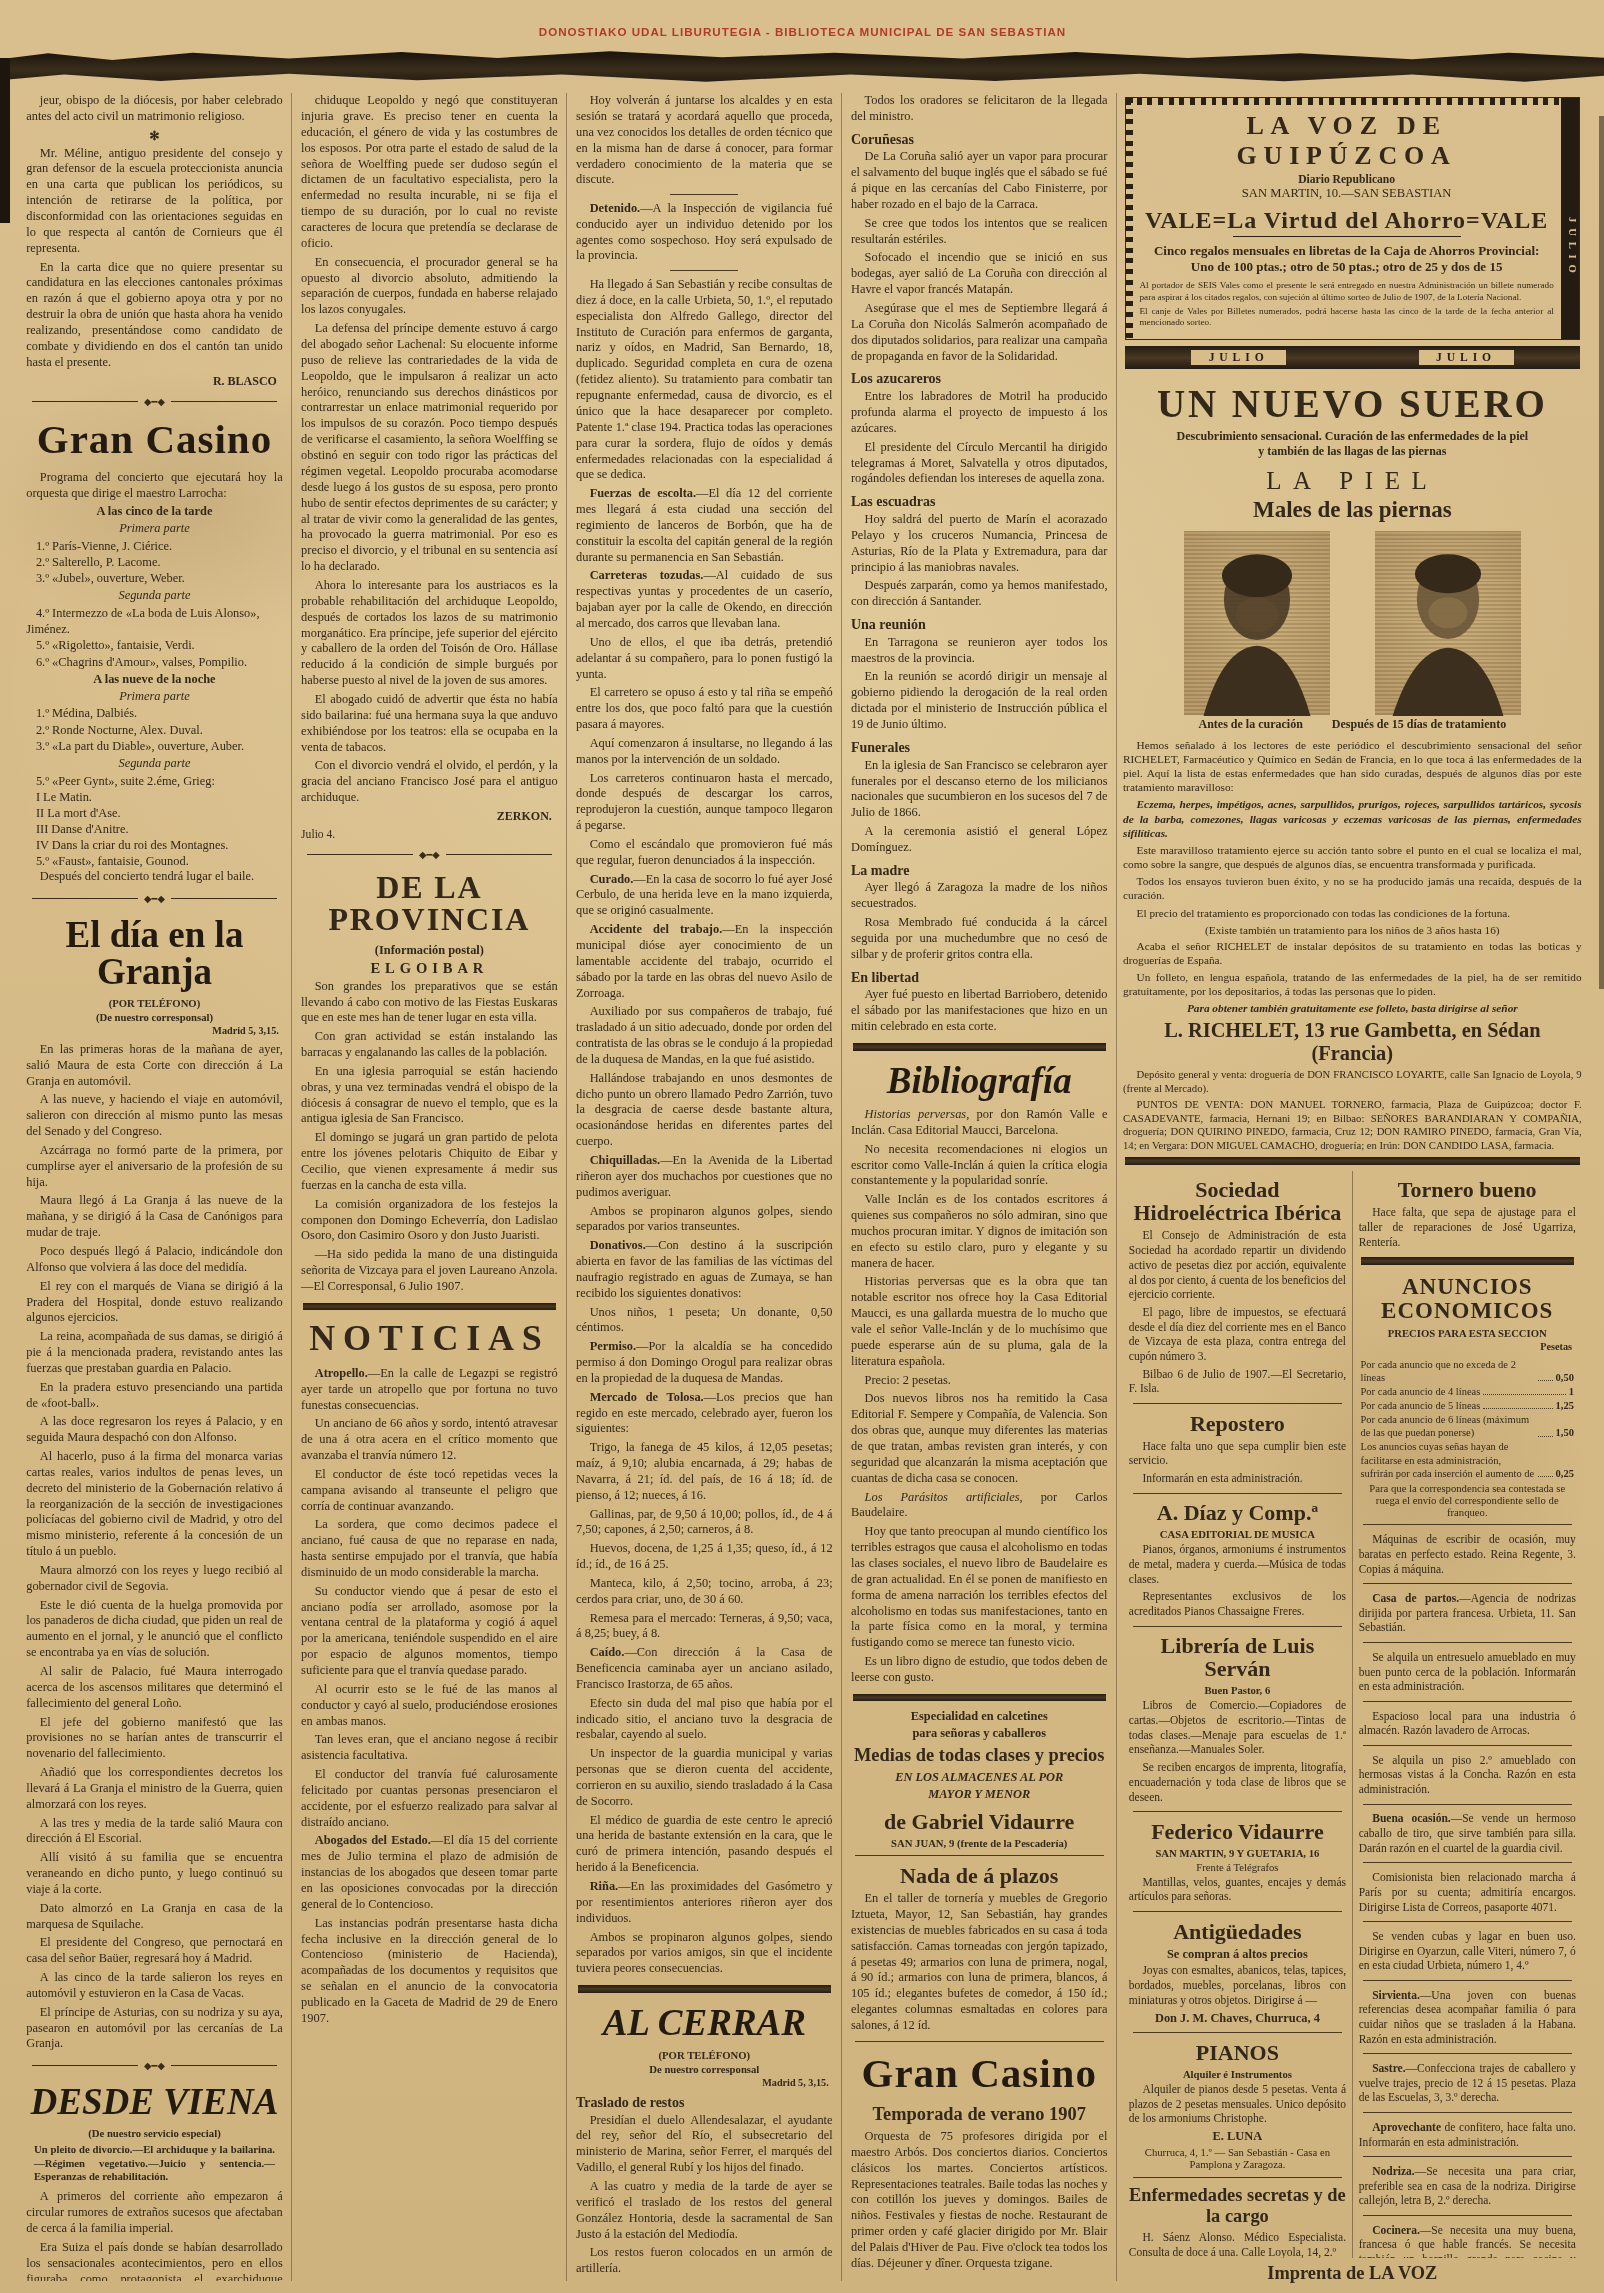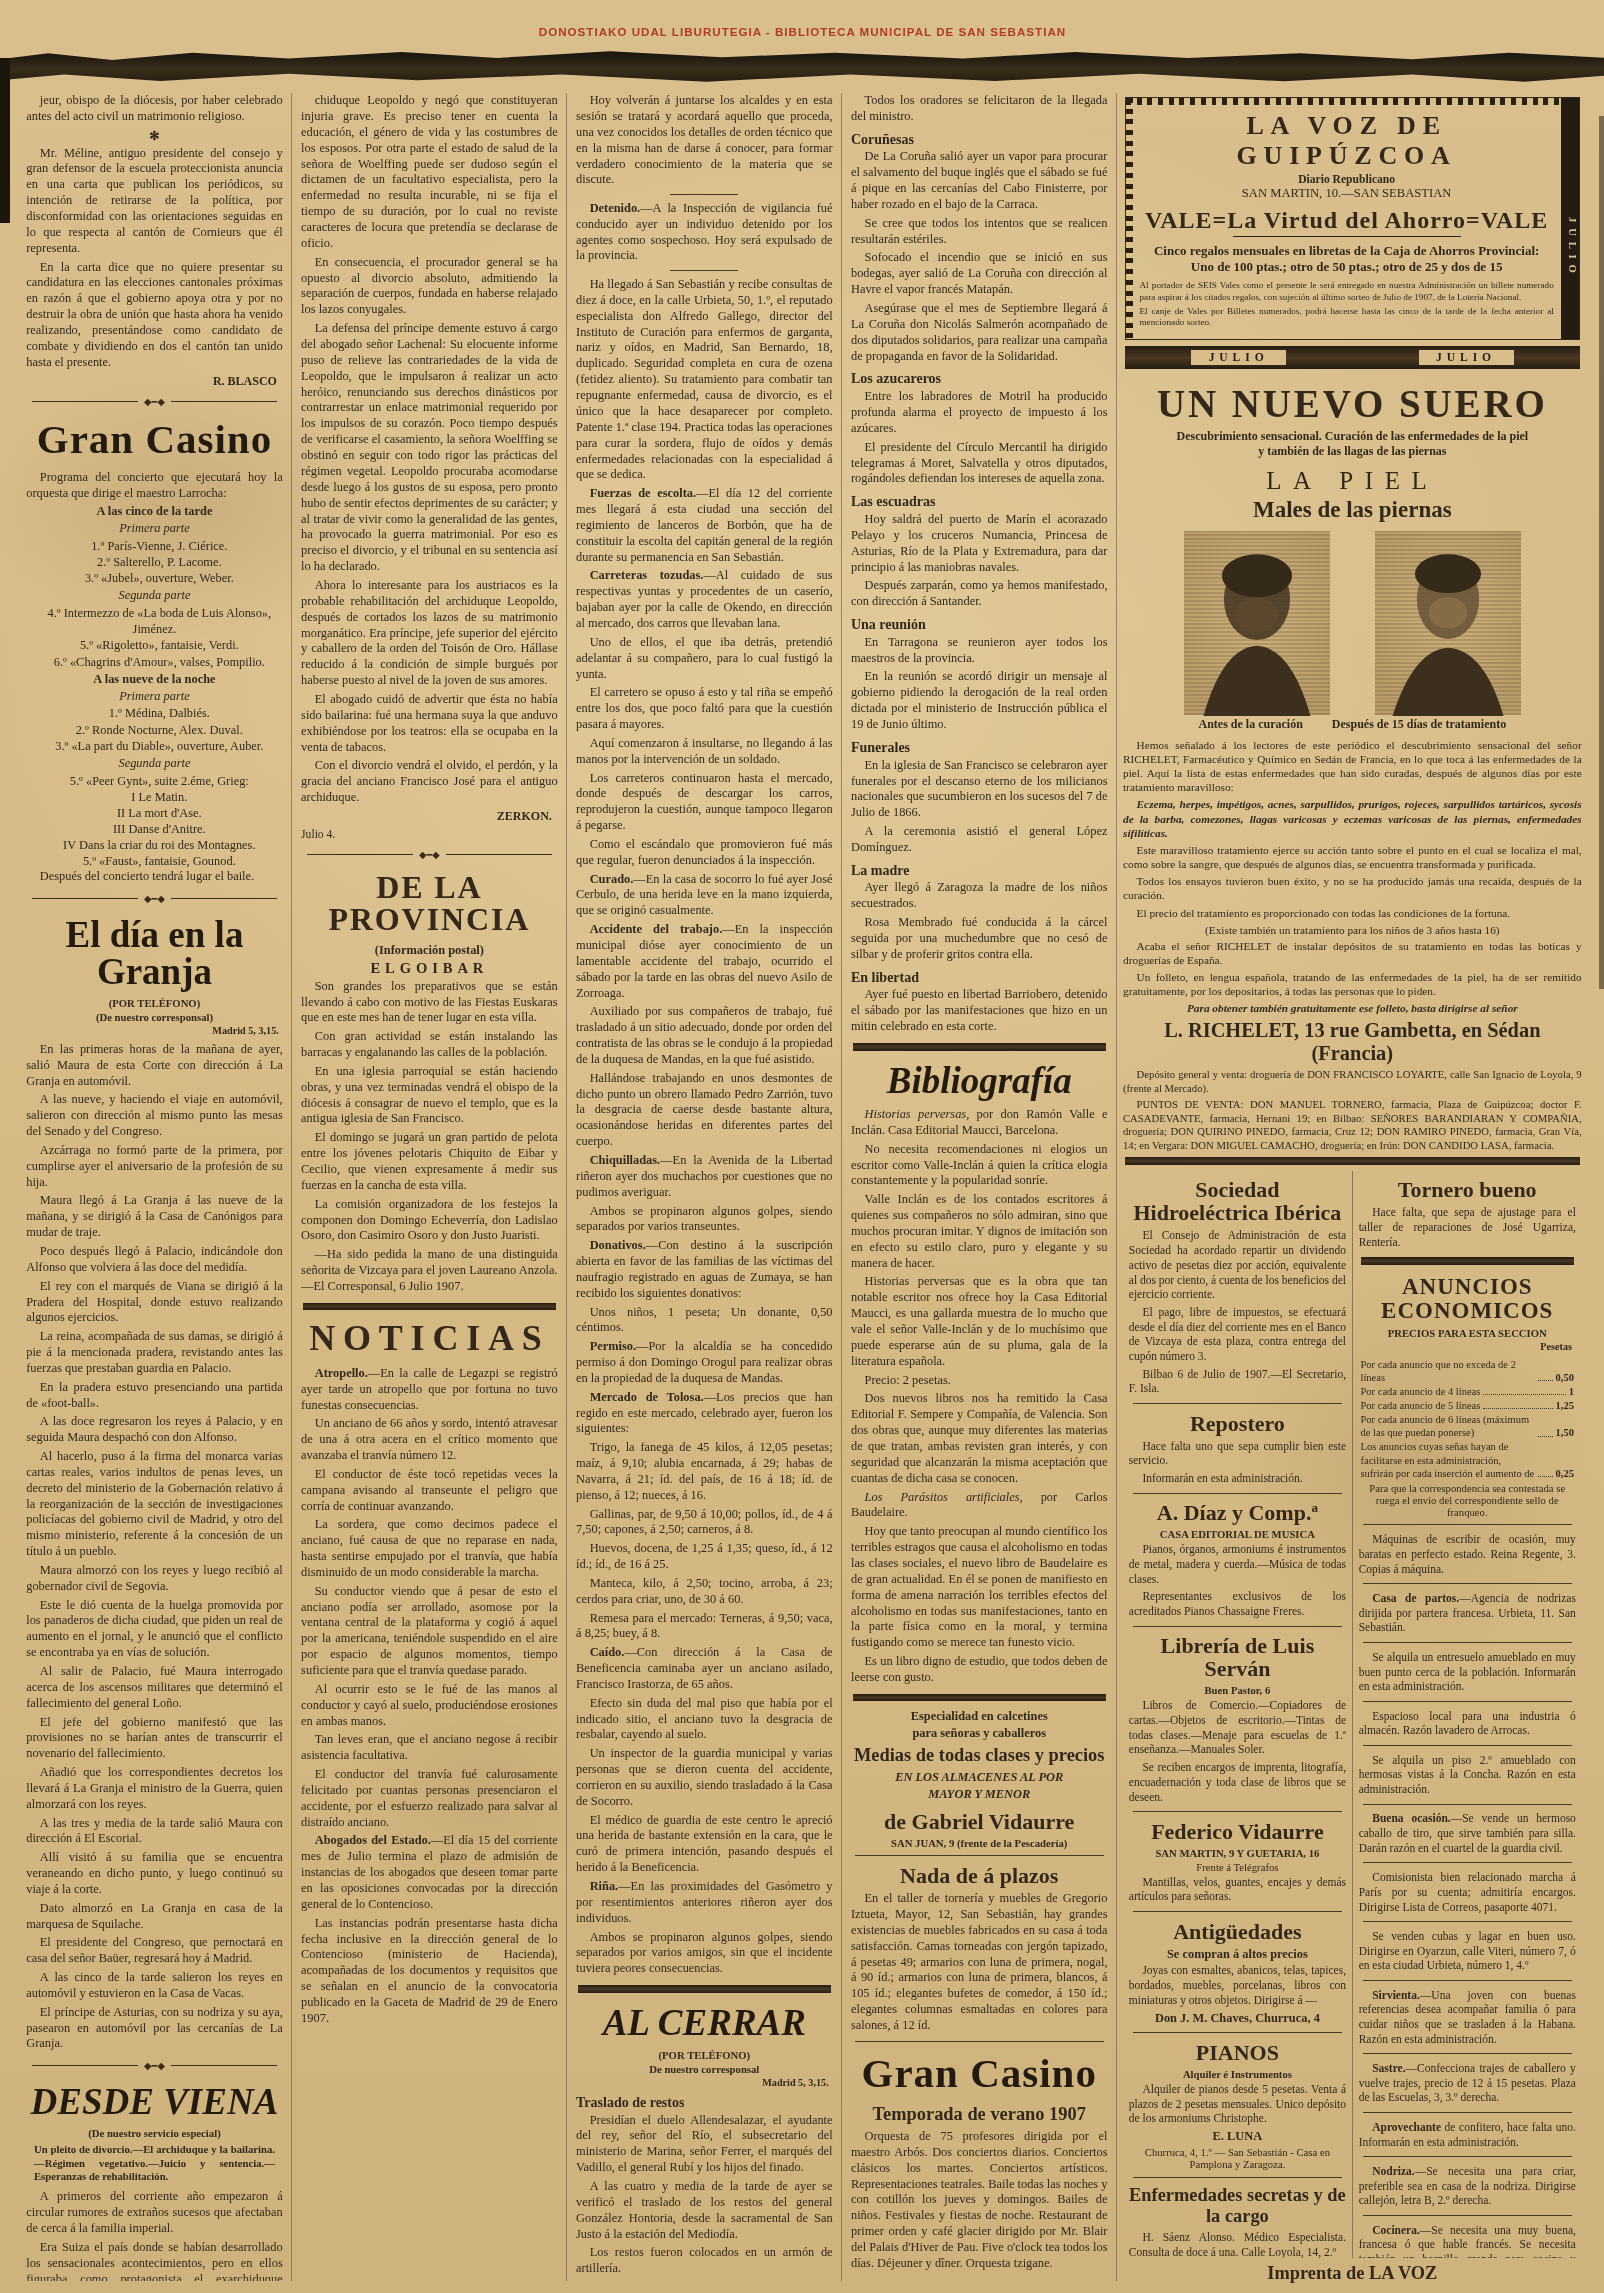--- a/index.html
+++ b/index.html
@@ -15,21 +15,21 @@
     font-family:"Liberation Sans","DejaVu Sans",sans-serif;font-size:11.6px;letter-spacing:1px;
     color:#b13a2a;font-weight:700;}
   .torn{position:absolute;top:50px;left:0;width:100%;height:33px;
     background:linear-gradient(#17120b,#3a2d1b 60%,#241b10);
     clip-path:polygon(0 28%,3% 10%,7% 30%,12% 8%,18% 26%,25% 6%,31% 24%,38% 4%,45% 22%,52% 8%,60% 26%,67% 6%,74% 24%,81% 10%,88% 28%,94% 8%,100% 24%,100% 78%,95% 96%,88% 74%,80% 95%,71% 72%,62% 94%,53% 74%,44% 96%,35% 74%,26% 92%,18% 72%,10% 94%,4% 74%,0 92%);}
   .edge{position:absolute;background:#1d160e;}
   .main{position:absolute;top:93px;left:17.5px;width:1570px;height:2201px;display:flex;}
   .ncol{width:264px;padding:0 8.7px;height:2188px;overflow:hidden;border-right:1px solid rgba(70,52,30,.45);}
   .rcol{width:472px;padding:0 5.8px;height:2201px;overflow:hidden;display:flex;flex-direction:column;}
   p,.p{margin:0 0 2.9px;font-size:12.4px;line-height:1.28;text-align:justify;text-indent:13.6px;}
-  .pl{margin:0;font-size:12.4px;line-height:1.3;text-indent:9.7px;text-align:center;}
+  .pl{margin:0;font-size:12.4px;line-height:1.3;text-indent:9.7px;text-align:left;}
   .deck{font-size:10.7px;font-weight:700;line-height:1.25;margin:3.9px 7.8px 5.8px;text-align:justify;}
   .ctr{text-align:center;text-indent:0;margin:1.9px 0;font-size:12.4px;}
   .cb{font-weight:700;}
   .ci{font-style:italic;}
   .cs{letter-spacing:4.9px;font-weight:700;font-size:14.6px;}
   .sm{font-size:10.7px;}
   .rgt{text-align:right;font-weight:700;font-size:12px;margin:1.9px 5.8px 3.9px;}
   .rsm{text-align:right;font-size:10.2px;font-weight:700;margin:0 3.9px 5.8px;}
   .lsm{text-align:left;font-size:11.6px;margin:0 0 3.9px;}
   .h1{font-weight:800;font-size:41px;line-height:1;text-align:center;margin:11.6px 0 9.7px;color:#241b10;letter-spacing:1px;}
@@ -215,21 +215,21 @@
         <p>Las instancias podrán presentarse hasta dicha fecha inclusive en la dirección general de lo Contencioso (ministerio de Hacienda), acompañadas de los documentos y requisitos que se señalan en el anuncio de la convocatoria publicado en la Gaceta de Madrid de 29 de Enero 1907.</p>
       </div>
     <div class="ncol">
         <p>Hoy volverán á juntarse los alcaldes y en esta sesión se tratará y acordará aquello que proceda, una vez conocidos los detalles de orden técnico que en la misma han de darse á conocer, para formar verdadero conocimiento de la materia que se discute.</p>
         <div class="sr"></div>
         <p><b>Detenido.</b>—A la Inspección de vigilancia fué conducido ayer un individuo detenido por los agentes como sospechoso. Hoy será expulsado de la provincia.</p>
         <div class="sr"></div>
         <p>Ha llegado á San Sebastián y recibe consultas de diez á doce, en la calle Urbieta, 50, 1.º, el reputado especialista don Alfredo Gallego, director del Instituto de Curación para enfermos de garganta, nariz y oídos, en Madrid, San Bernardo, 18, duplicado. Seguridad completa en cura de ozena (fetidez aliento). Su tratamiento para combatir tan repugnante enfermedad, causa de divorcio, es el único que la hace desaparecer por completo. Patente 1.ª clase 194. Practica todas las operaciones para curar la sordera, flujo de oídos y demás enfermedades relacionadas con la especialidad á que se dedica.</p>
         <p><b>Fuerzas de escolta.</b>—El día 12 del corriente mes llegará á esta ciudad una sección del regimiento de lanceros de Borbón, que ha de constituir la escolta del capitán general de la región durante su permanencia en San Sebastián.</p>
         <p><b>Carreteras tozudas.</b>—Al cuidado de sus respectivas yuntas y procedentes de un caserío, bajaban ayer por la calle de Okendo, en dirección al mercado, dos carros que llevaban lana.</p>
-        <p>Uno de ellos, el que iba detrás, pretendió adelantar á su compañero, para lo cual fustigó la yunta.</p>
+        <p>Uno de ellos, el que iba detrás, pretendió adelantar á su compañero, para lo ponen fustigó la yunta.</p>
         <p>El carretero se opuso á esto y tal riña se empeñó entre los dos, que poco faltó para que la cuestión pasara á mayores.</p>
         <p>Aquí comenzaron á insultarse, no llegando á las manos por la intervención de un soldado.</p>
         <p>Los carreteros continuaron hasta el mercado, donde después de descargar los carros, reprodujeron la cuestión, aunque tampoco llegaron á pegarse.</p>
         <p>Como el escándalo que promovieron fué más que regular, fueron denunciados á la inspección.</p>
         <p><b>Curado.</b>—En la casa de socorro lo fué ayer José Cerbulo, de una herida leve en la mano izquierda, que se originó casualmente.</p>
         <p><b>Accidente del trabajo.</b>—En la inspección municipal dióse ayer conocimiento de un lamentable accidente del trabajo, ocurrido el sábado por la tarde en las obras del nuevo Asilo de Zorroaga.</p>
         <p>Auxiliado por sus compañeros de trabajo, fué trasladado á un sitio adecuado, donde por orden del contratista de las obras se le condujo á la propiedad de la duquesa de Mandas, en la que fué asistido.</p>
         <p>Hallándose trabajando en unos desmontes de dicho punto un obrero llamado Pedro Zarrión, tuvo la desgracia de caerse desde bastante altura, ocasionándose heridas en diferentes partes del cuerpo.</p>
         <p><b>Chiquilladas.</b>—En la Avenida de la Libertad riñeron ayer dos muchachos por cuestiones que no pudimos averiguar.</p>
         <p>Ambos se propinaron algunos golpes, siendo separados por varios transeuntes.</p>

